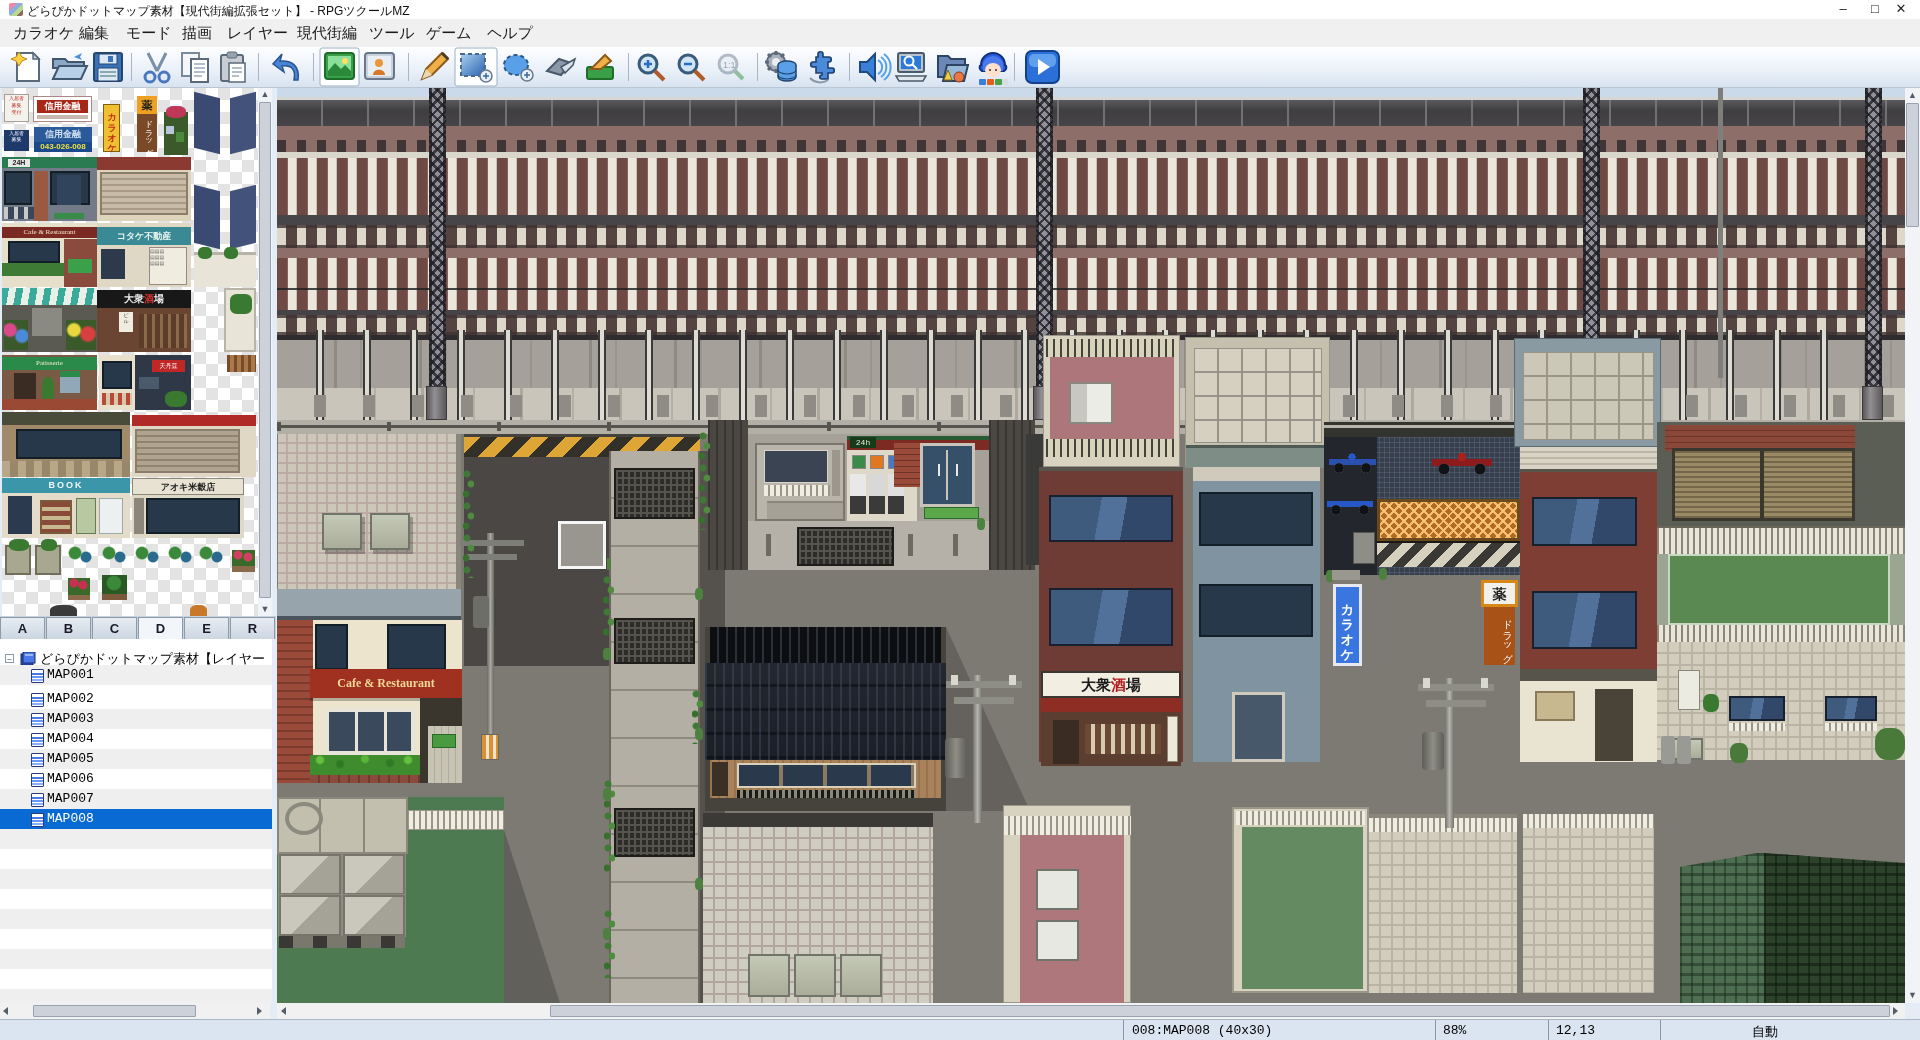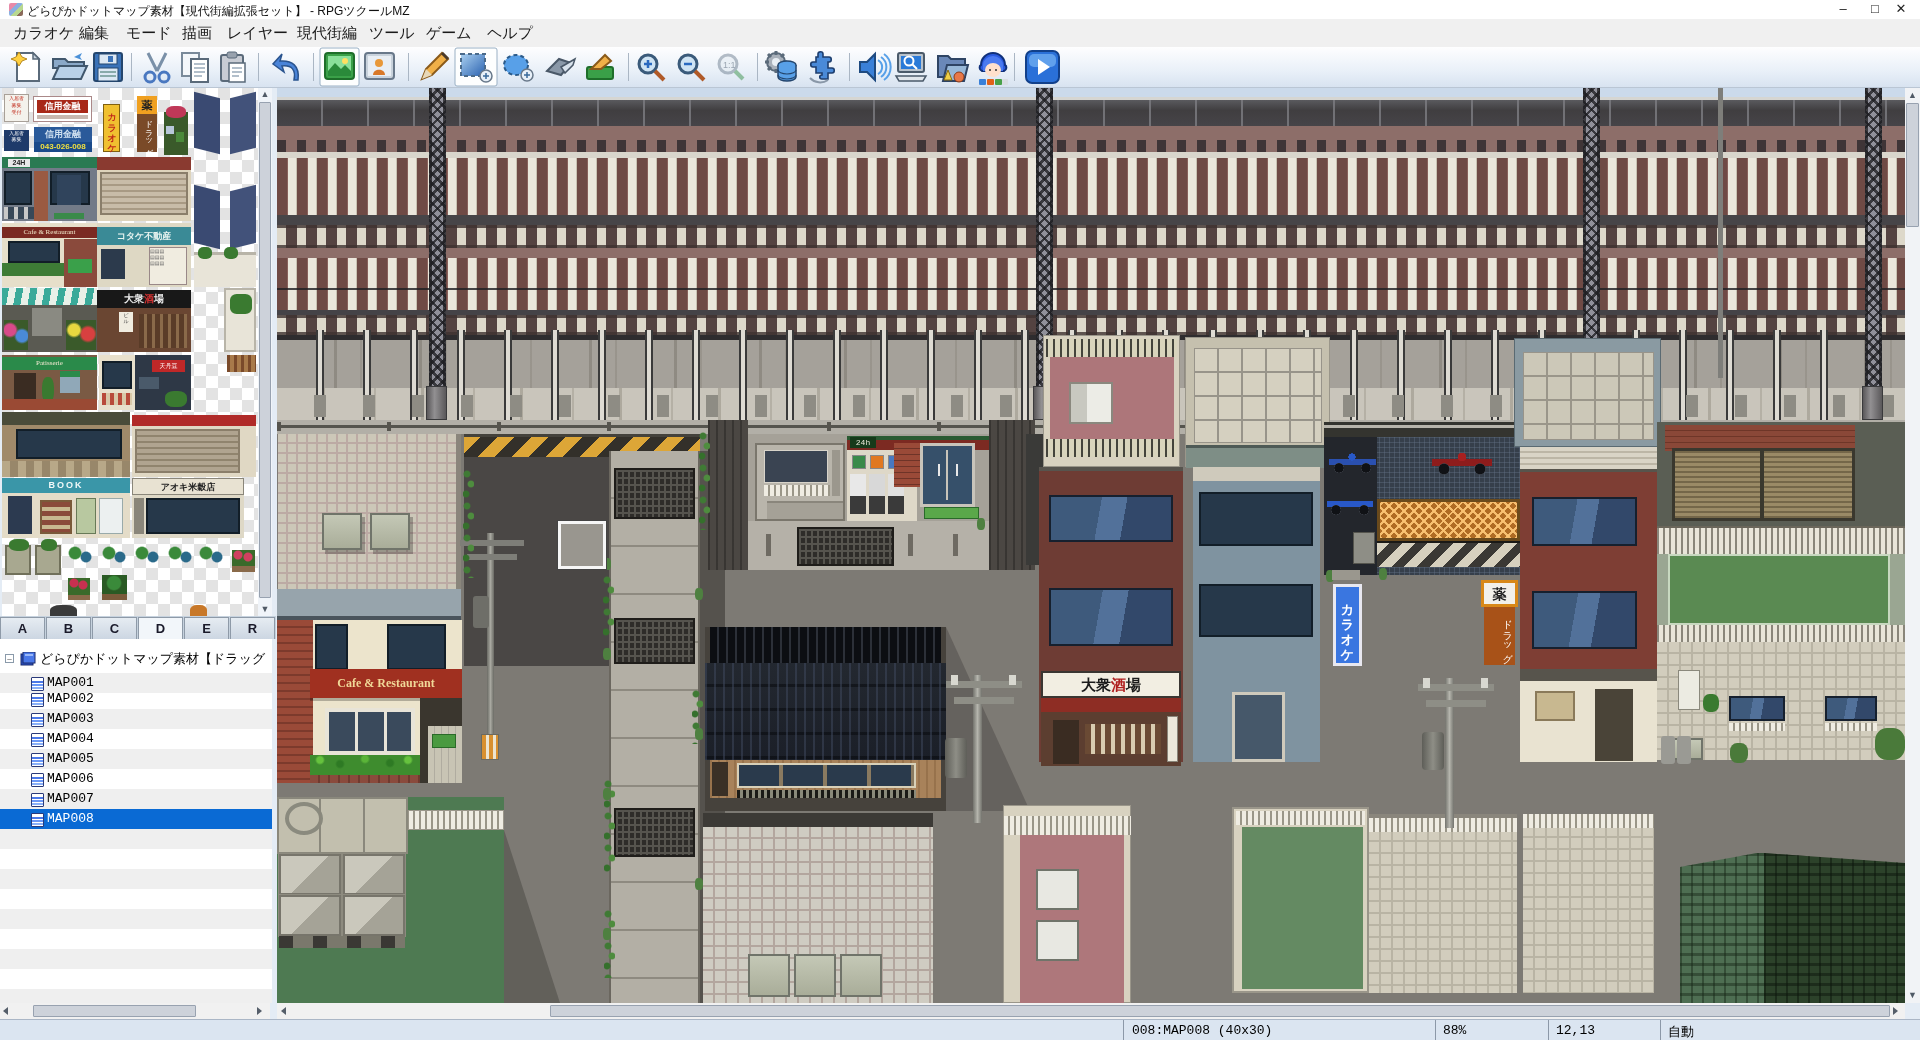--- a/index.html
+++ b/index.html
@@ -396,23 +396,23 @@
     <div class="tab" style="left:230px">R</div>
 </div>
 <div id="tree">
  <div class="trow" style="top:10px">
    <span style="position:absolute;left:5px;top:5px;width:9px;height:9px;border:1px solid #8a9aaa;background:#fff;font-size:8px;line-height:7px;text-align:center;color:#444">–</span>
    <svg style="position:absolute;left:20px;top:3px" width="16" height="14">
         <rect x="1" y="2" width="12" height="11" fill="#2a52c8" stroke="#1a2a6a"></rect>
         <rect x="3" y="0" width="12" height="11" fill="#4a78e8" stroke="#1a2a6a"></rect>
         <rect x="5" y="2" width="8" height="2" fill="#9ab8f8"></rect>
       </svg>
-   <span style="position:absolute;left:40px">どらぴかドットマップ素材【ドラッグ</span>
- </div>
- <div class="trow alt maprow" style="top:34px">MAP001</div>
+   <span style="position:absolute;left:40px">どらぴかドットマップ素材【レイヤー</span>
+ </div>
+ <div class="trow alt maprow" style="top:26px">MAP001</div>
  <div class="trow maprow" style="top:50px">MAP002</div>
  <div class="trow alt maprow" style="top:70px">MAP003</div>
  <div class="trow maprow" style="top:90px">MAP004</div>
  <div class="trow alt maprow" style="top:110px">MAP005</div>
  <div class="trow maprow" style="top:130px">MAP006</div>
  <div class="trow alt maprow" style="top:150px">MAP007</div>
  <div class="trow sel maprow" style="top:170px">MAP008</div>
  <div class="trow alt" style="top:190px"></div>
     <div class="trow alt" style="top:230px"></div>
  <div class="trow alt" style="top:270px"></div>
@@ -709,14 +709,14 @@
  <div class="arrR" style="left:1616px;top:4px"></div>
 </div>
 <div id="statusbar">
  <div class="vsep" style="left:1123px"></div>
     <div class="fld" style="left:1132px">008:MAP008 (40x30)</div>
  <div class="vsep" style="left:1435px"></div>
     <div class="fld" style="left:1443px">88%</div>
  <div class="vsep" style="left:1548px"></div>
     <div class="fld" style="left:1556px">12,13</div>
  <div class="vsep" style="left:1660px"></div>
-    <div style="position:absolute;top:3px;left:1668px">自動</div>
+    <div style="position:absolute;top:3px;left:1752px">自動</div>
 </div>
 
 </body></html>

